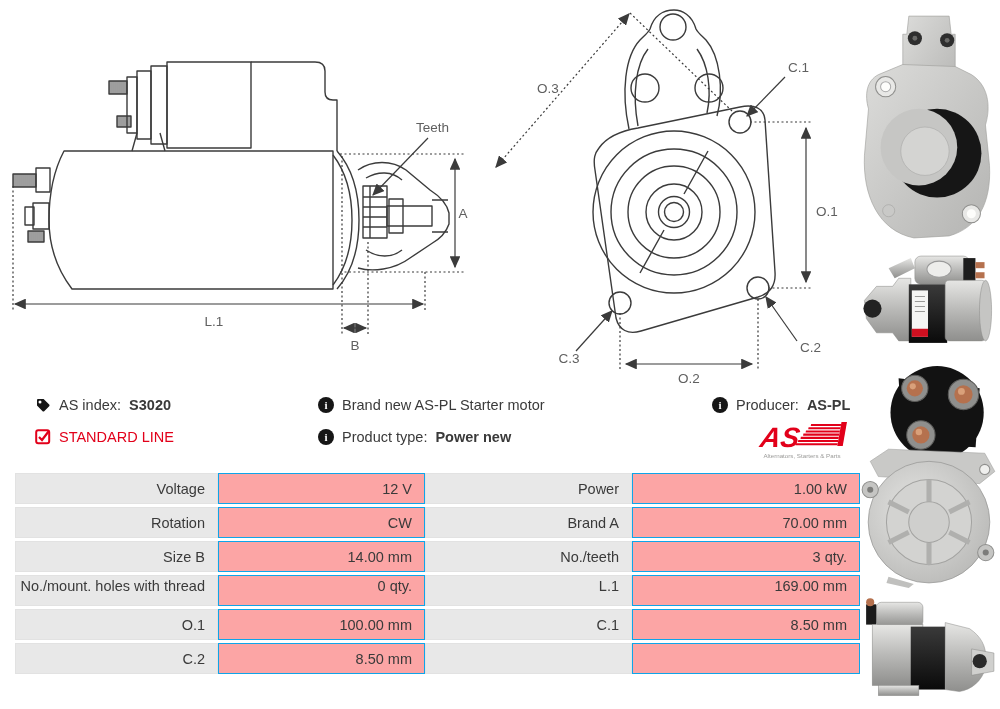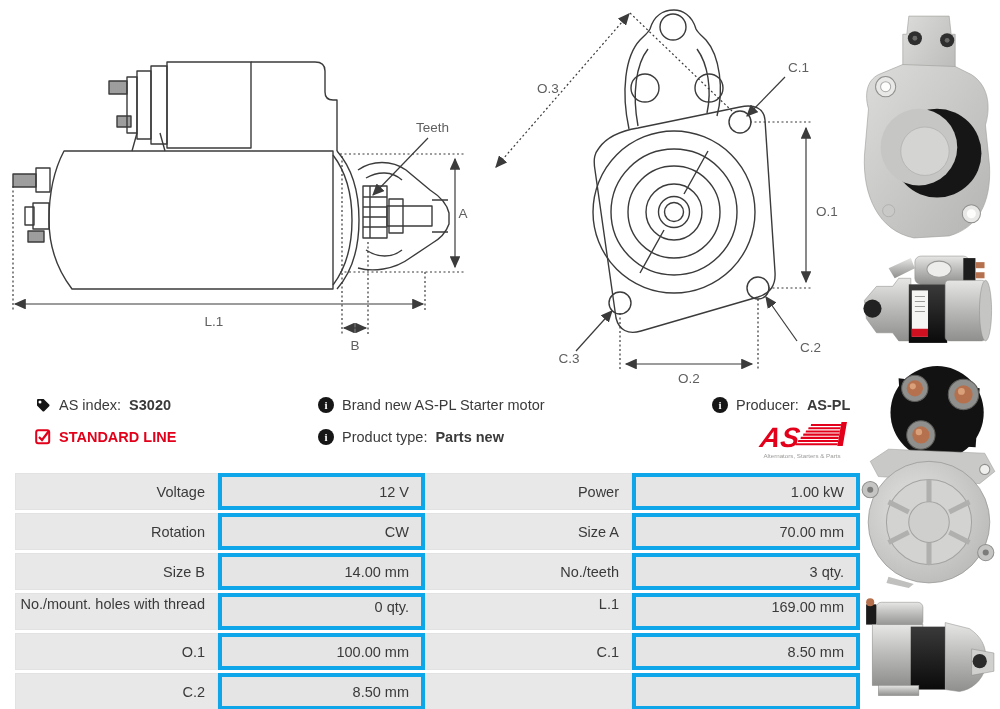--- a/index.html
+++ b/index.html
@@ -5,30 +5,30 @@
   html,body{margin:0;padding:0;background:#fff;}
   .page{position:relative;width:1000px;height:709px;background:#fff;overflow:hidden;
         font-family:"Liberation Sans",sans-serif;color:#3a3a3a;}
   .abs{position:absolute;}
   svg text{font-family:"Liberation Sans",sans-serif;}
   .dimtxt{font-size:13.5px;fill:#606060;}
   
   .info-band{position:absolute;left:0;top:391px;width:860px;height:78px;font-size:14.5px;}
   .info-line{position:absolute;display:flex;align-items:flex-end;gap:8px;white-space:nowrap;}
   .b{font-weight:bold;}
-  .red{color:#e2001a;font-weight:bold;}
+  .red{color:#e2001a;font-weight:normal;}
   .info-dot{display:inline-flex;width:16px;height:16px;border-radius:50%;background:#161616;
             color:#fff;font-weight:bold;font-size:11px;align-items:center;justify-content:center;
             font-family:"Liberation Serif",serif;flex:0 0 auto;}
   
   table.specs{position:absolute;left:15px;top:470px;width:845px;border-collapse:separate;
               border-spacing:0 3px;table-layout:fixed;font-size:14.5px;color:#3a3a3a;}
   table.specs td{height:25px;padding:2px 12px 2px 4px;text-align:right;vertical-align:middle;}
   td.lbl{background:#e8e8e8;border:1px solid #e2e2e2;margin-left:42px;}
-  td.val{background:#e5e5e5;border:4px solid #0ea5e9;}
+  td.val{background:#fca5a5;border:1px solid #0ea5e9;}
   tr.tall td{vertical-align:top;}
   
   .rail{position:absolute;left:858px;top:0;width:142px;height:709px;}
   .logo-wrap{position:absolute;}
 </style>
 </head>
 <body>
 
 <div class="page">
 
@@ -157,21 +157,21 @@
       <span class="red">STANDARD LINE</span>
     </div>
 
     <div class="info-line" style="left:318px;top:6px">
       <span class="info-dot">i</span>
       <span>Brand new AS-PL Starter motor</span>
     </div>
     <div class="info-line" style="left:318px;top:38px">
       <span class="info-dot">i</span>
       <span>Product type:</span>
-      <span class="b">Parts new</span>
+      <span class="b">Power new</span>
     </div>
 
     <div class="info-line" style="left:712px;top:6px">
       <span class="info-dot">i</span>
       <span>Producer:</span>
       <span class="b">AS-PL</span>
     </div>
     <div class="logo-wrap" style="left:750px;top:28px">
       <svg width="100" height="44" viewBox="0 0 100 44">
         <g transform="skewX(-10)">
@@ -202,21 +202,21 @@
     <tbody>
       <tr>
         <td class="lbl">Voltage</td>
         <td class="val">12 V</td>
         <td class="lbl">Power</td>
         <td class="val">1.00 kW</td>
       </tr>
       <tr>
         <td class="lbl">Rotation</td>
         <td class="val">CW</td>
-        <td class="lbl">Size A</td>
+        <td class="lbl">Brand A</td>
         <td class="val">70.00 mm</td>
       </tr>
       <tr>
         <td class="lbl">Size B</td>
         <td class="val">14.00 mm</td>
         <td class="lbl">No./teeth</td>
         <td class="val">3 qty.</td>
       </tr>
       <tr class="tall">
         <td class="lbl">No./mount. holes with thread</td>

